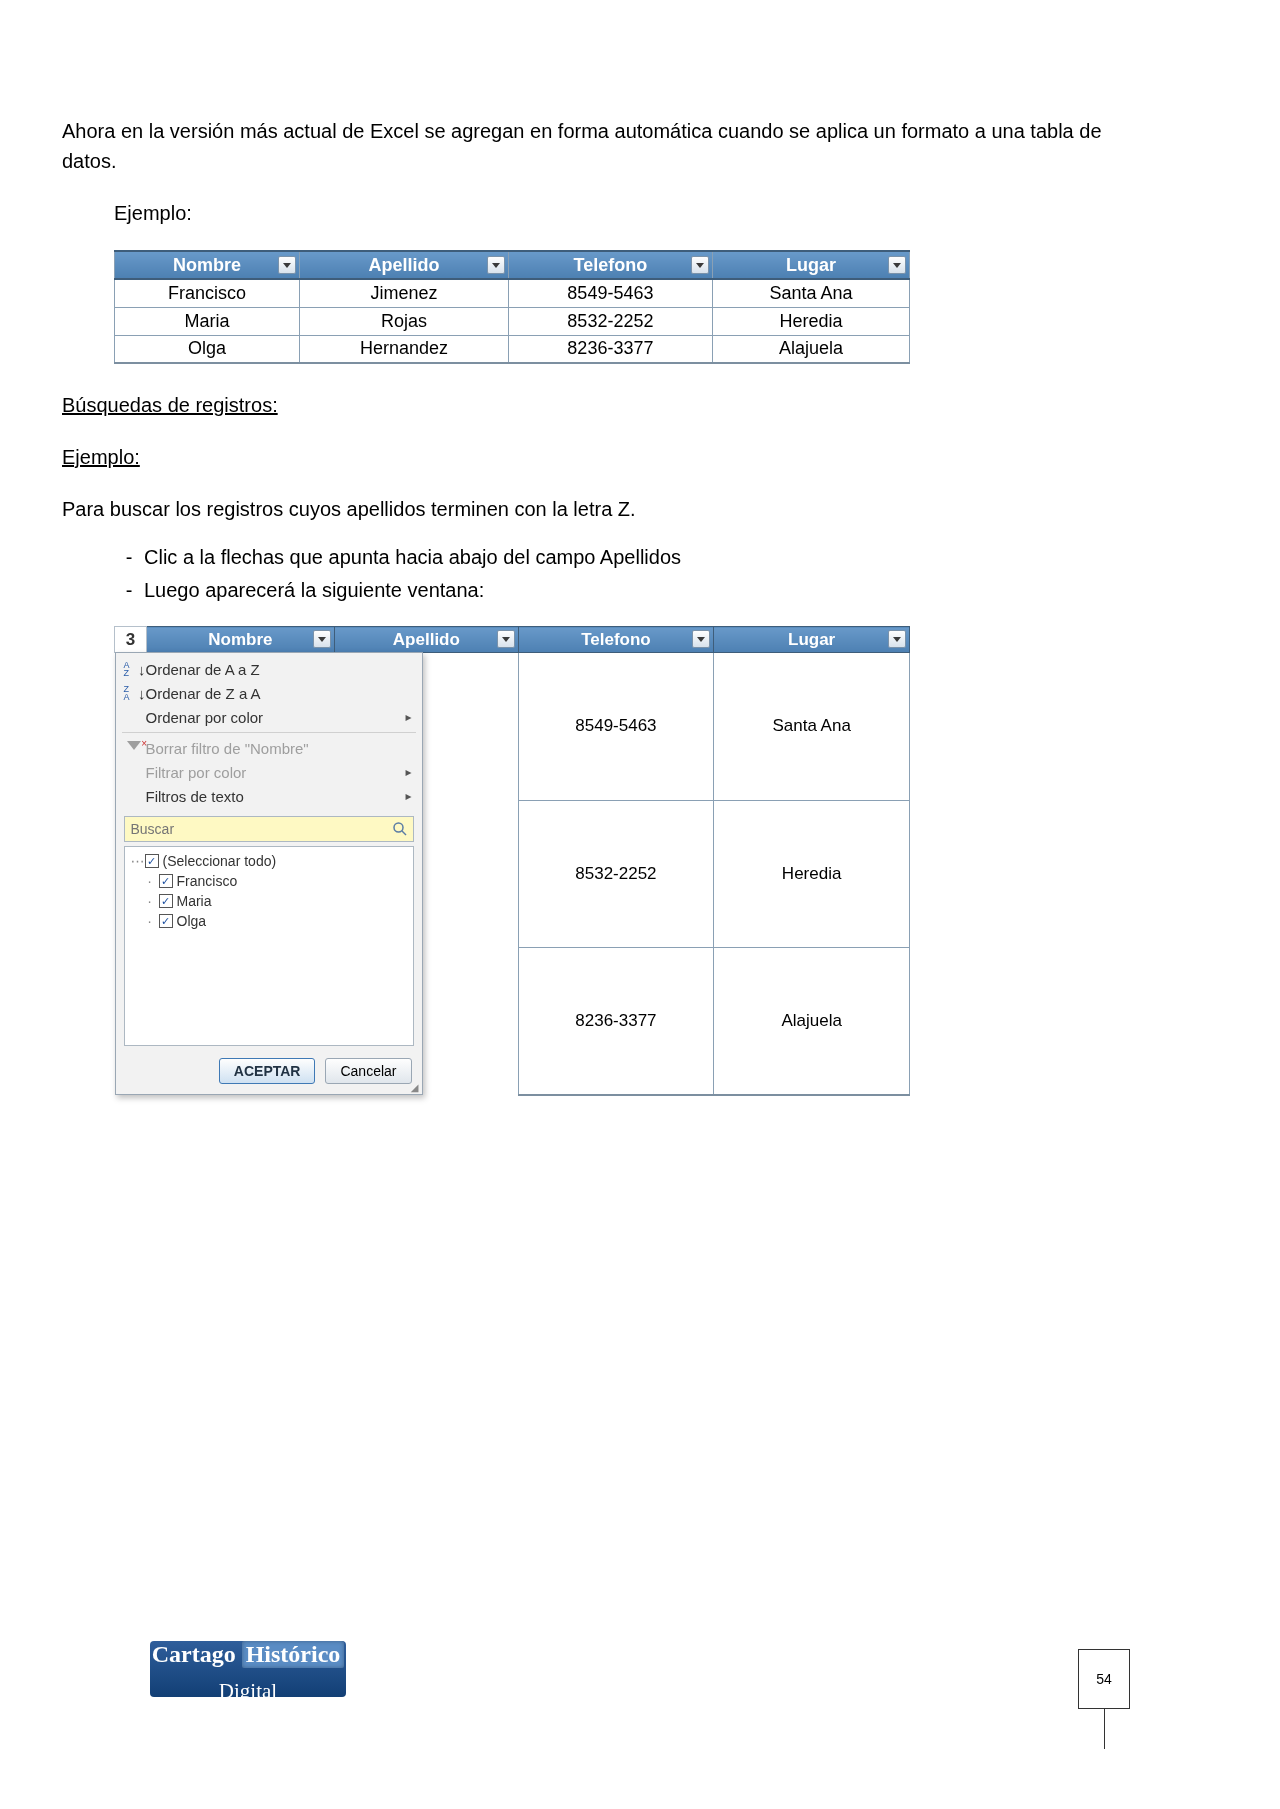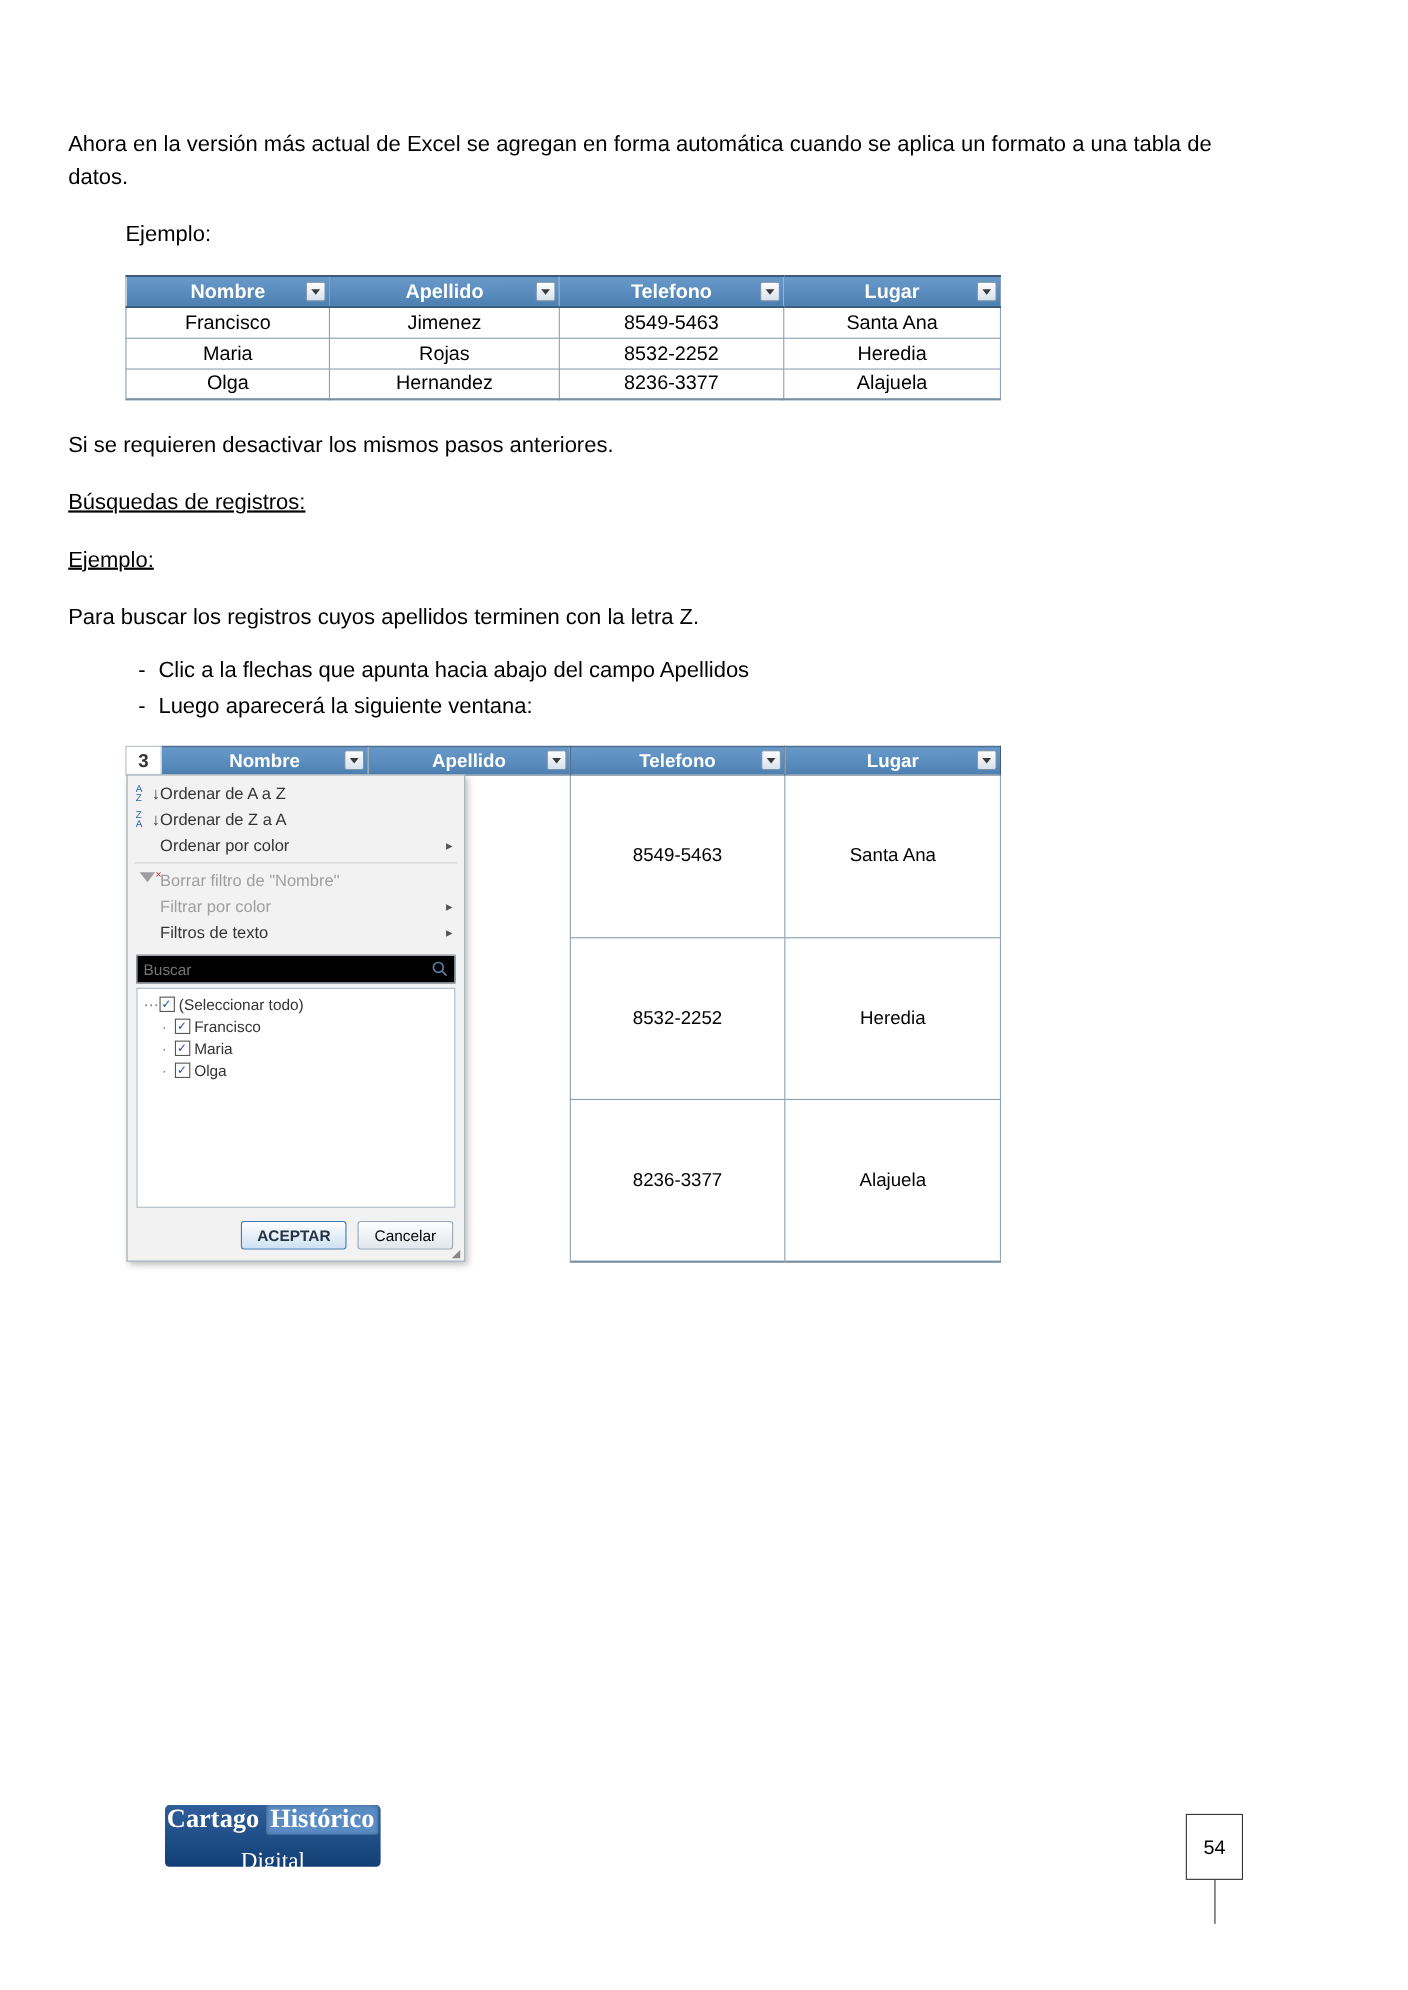--- a/index.html
+++ b/index.html
@@ -134,21 +134,21 @@
   .sorticon { width:15px; display:inline-block; }
   .sorticon .az { font-size:9px; line-height:8px; color:#2a5ca8; display:block; text-align:left; }
   .filterpanel .searchwrap {
     margin: 4px 8px;
     position: relative;
   }
   .filterpanel .searchbox {
     width: 100%;
     height: 26px;
     border: 1px solid #adb8c2;
-    background:#000000;
+    background:#fef9c3;
     font-size: 14px;
     color:#888;
     padding: 0 26px 0 6px;
   }
   .filterpanel .searchwrap .sicon {
     position:absolute; right:6px; top:5px;
     width:16px; height:16px;
   }
   .filterpanel .checklist {
     margin: 0 8px 6px 8px;
@@ -218,21 +218,21 @@
   }
   .footer-logo .line1 { display:flex; gap:6px; align-items:baseline; }
   .footer-logo .a { font-family: "Times New Roman", serif; font-weight:bold; font-size:24px; }
   .footer-logo .b { font-family: "Times New Roman", serif; font-weight:bold; font-size:24px; background:#5a8cc4; padding:0 4px; border-radius:2px; box-shadow:inset 0 0 4px rgba(0,0,0,.3);}
   .footer-logo .c { font-family: "Brush Script MT", cursive; font-size:21px; margin-top:-2px; }
   .pagenum-box {
     position:absolute; right:150px; bottom:100px;
     width:52px; height:60px;
     border:1px solid #333;
     display:flex; align-items:center; justify-content:center;
-    font-size:18px;
+    font-size:14px;
   }
   .pagenum-tail {
     position:absolute; right:175px; bottom:60px;
     width:1px; height:40px; background:#333;
   }
 </style>
 </head>
 <body>
 
 <div class="page">
@@ -277,21 +277,20 @@
       </tr>
       <tr>
         <td>Olga</td>
         <td>Hernandez</td>
         <td>8236-3377</td>
         <td>Alajuela</td>
       </tr>
     </tbody>
   </table>
 
-  <div class="para">Si se requieren desactivar los mismos pasos anteriores.</div>
 
   <div class="para underline">Búsquedas de registros:</div>
 
 
   <div class="para underline">Ejemplo:</div>
 
   <div class="para">Para buscar los registros cuyos apellidos terminen con la letra Z.</div>
 
   <div class="dashlist">
     <div class="row">

